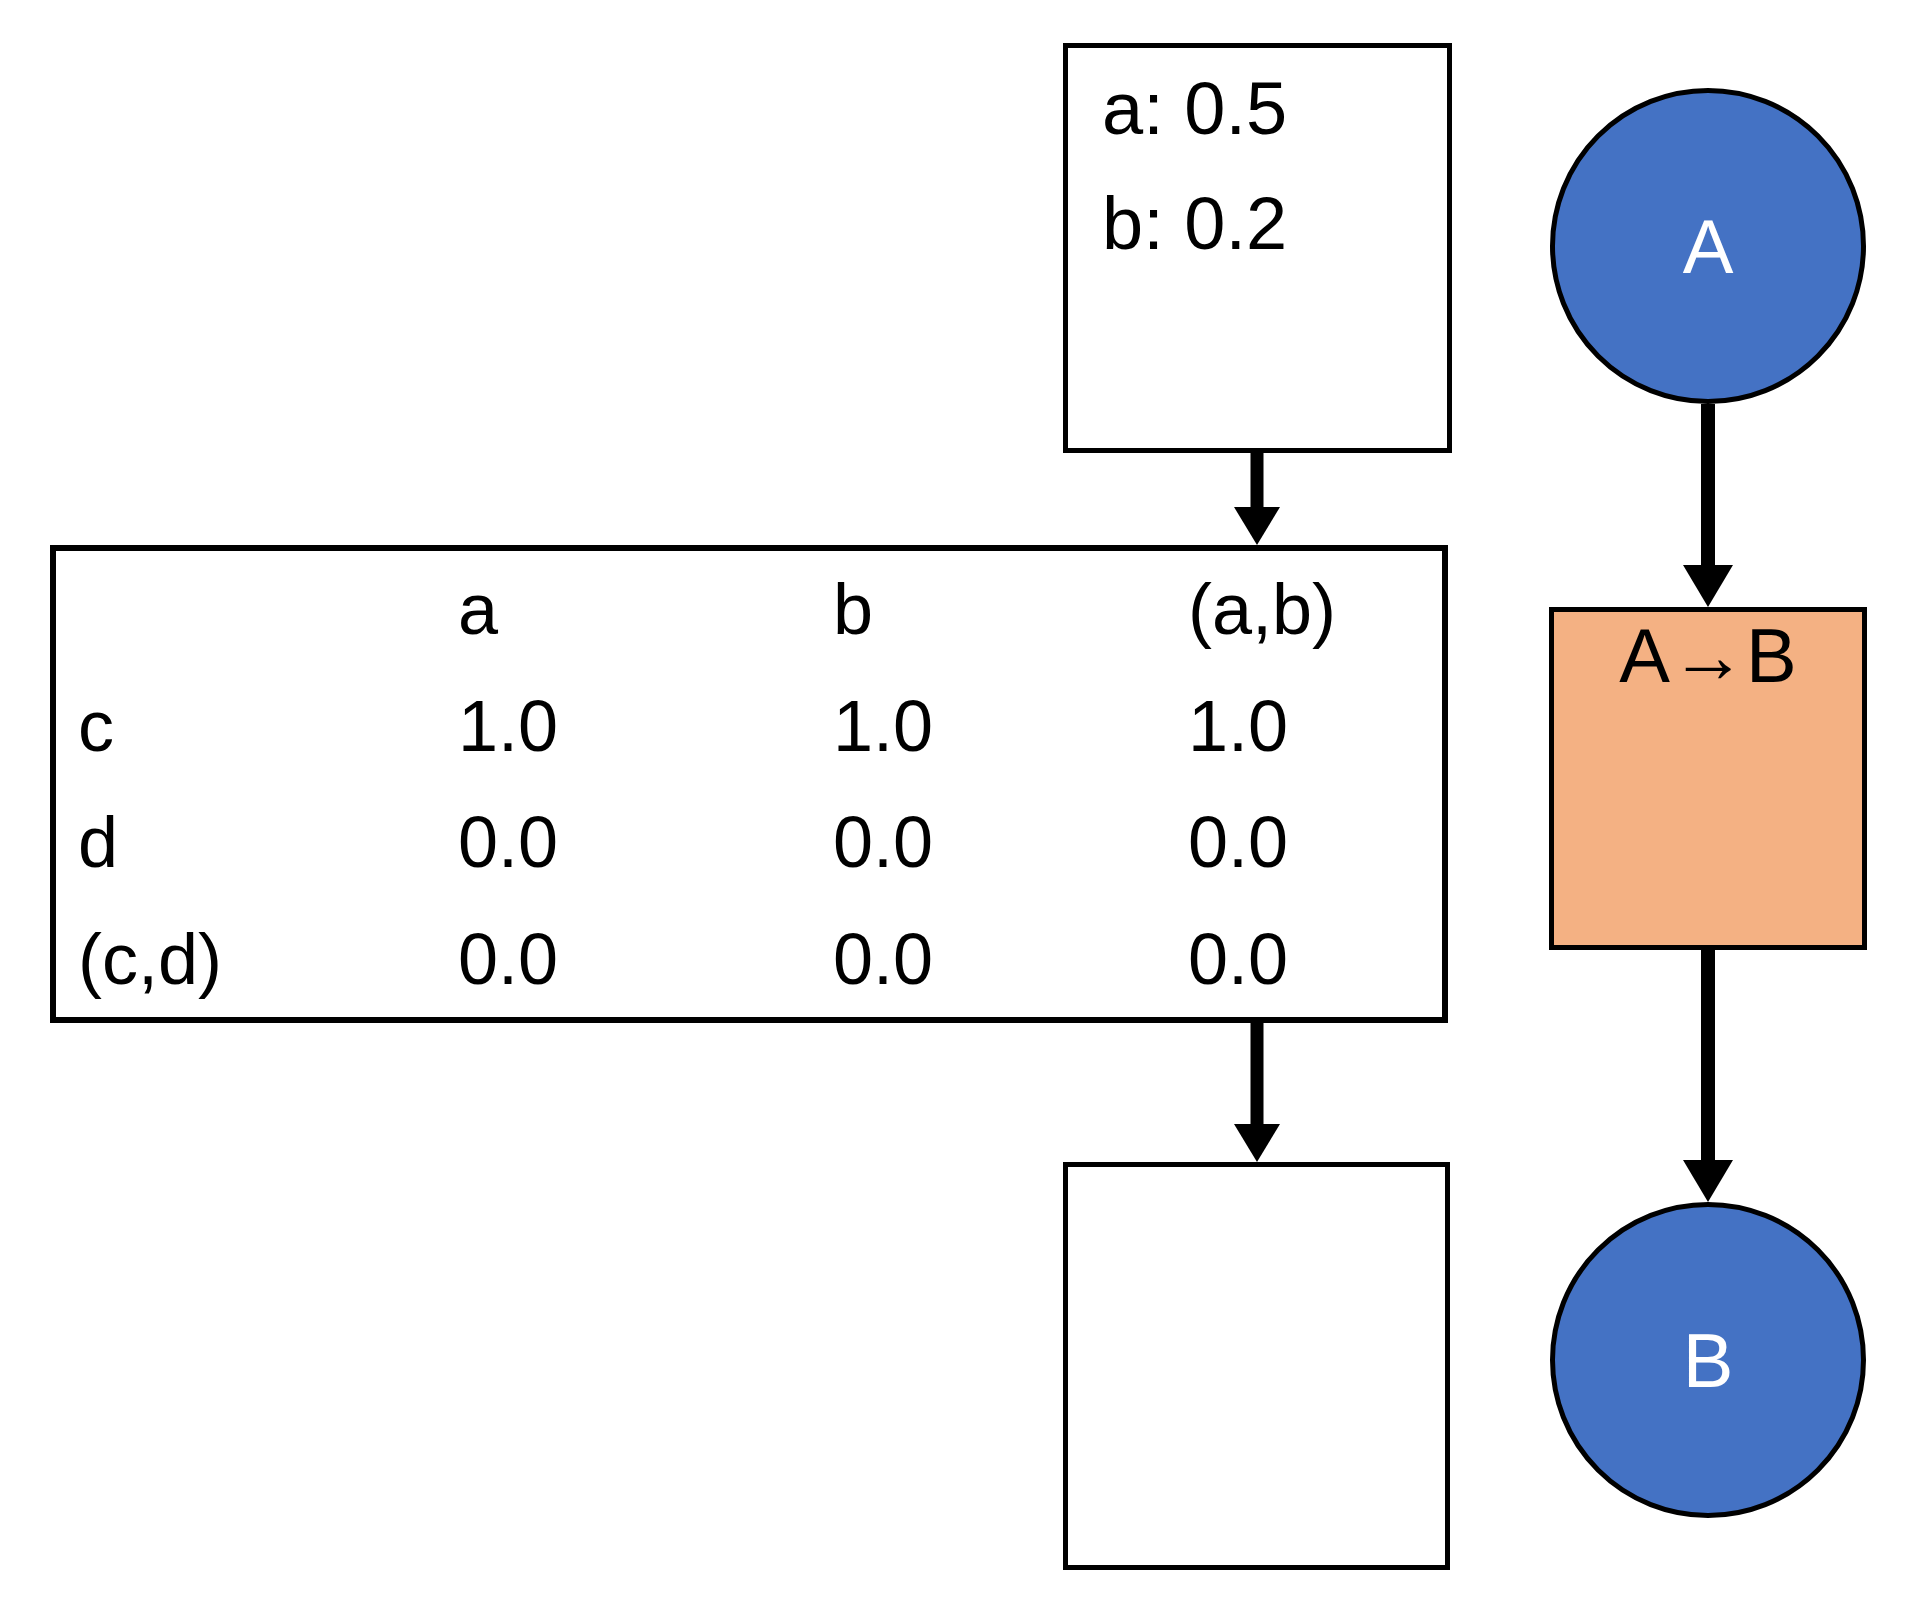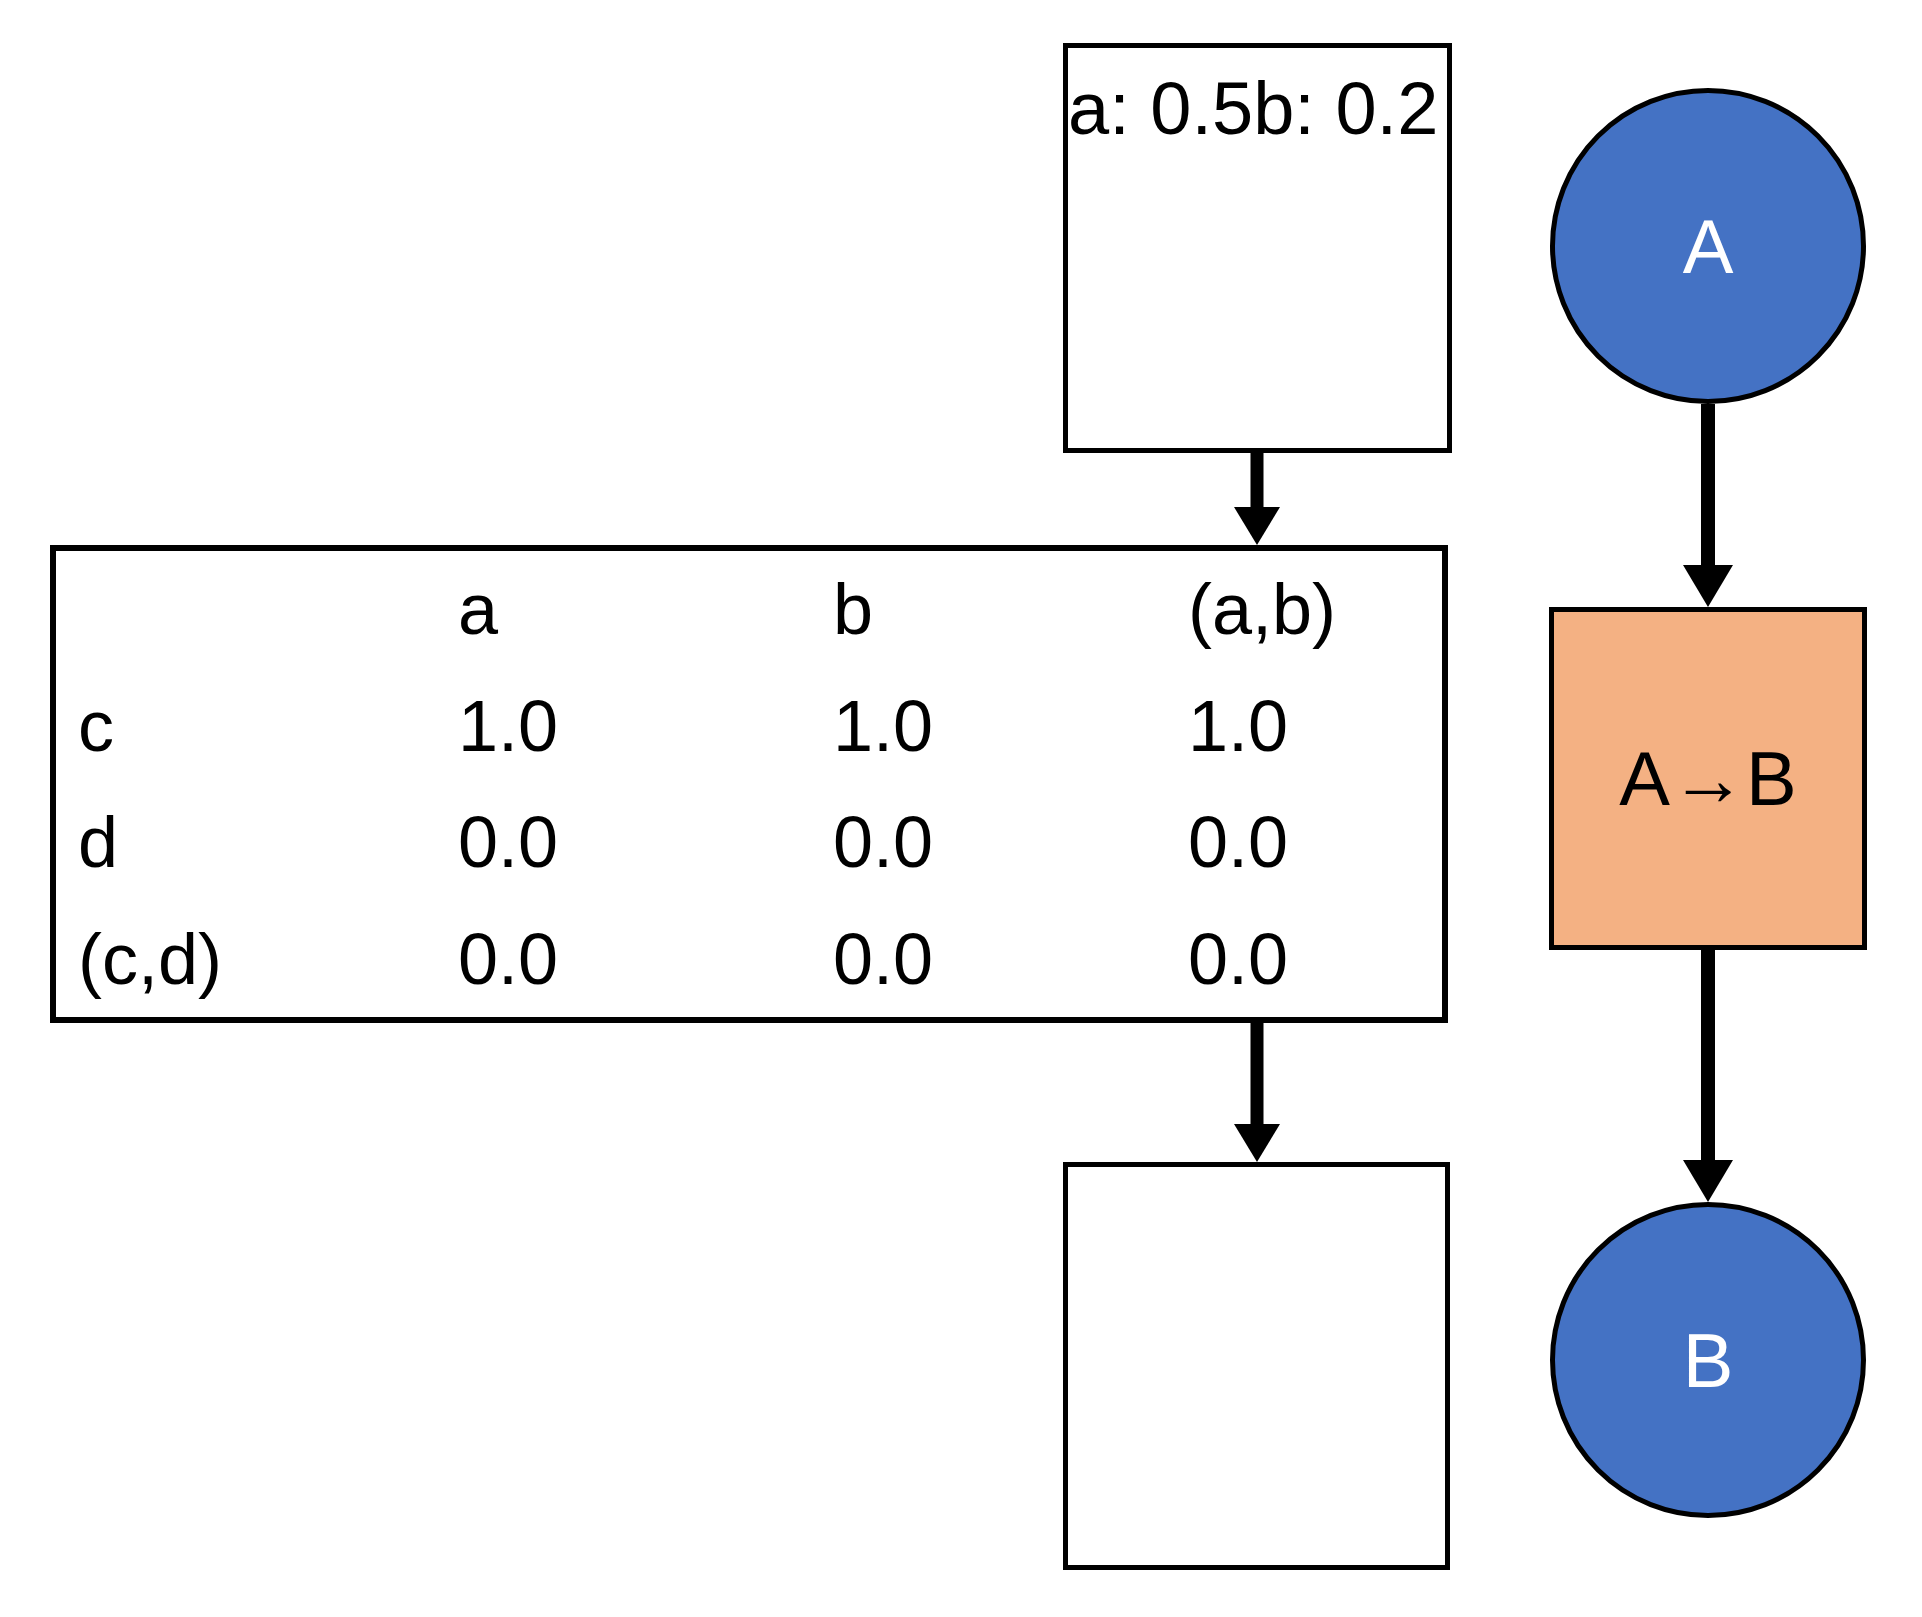--- a/index.html
+++ b/index.html
@@ -13,21 +13,22 @@
     color: #000000;
     overflow: hidden;
   }
 
   
   .msg-box {
     position: absolute;
     background: #ffffff;
     border: 5px solid #000000;
     display: flex;
-    flex-direction: row;
+    flex-direction: column;
+    padding-left: 34px;
   }
   .msg-line {
     height: 115px;
     display: flex;
     align-items: center;
     font-size: 74px;
     white-space: pre;
   }
   #input-message-box  { left: 1063px; top: 43px;   width: 389px; height: 410px; padding-top: 3px; }
   #output-message-box { left: 1063px; top: 1162px; width: 387px; height: 408px; padding-top: 2px; }
@@ -64,21 +65,20 @@
     color: #ffffff;
   }
   #node-a { left: 1550px; top: 88px; }
   #node-b { left: 1550px; top: 1202px; }
   #factor-box {
     position: absolute;
     left: 1549px; top: 607px;
     width: 318px; height: 343px;
     border: 5px solid #000000;
     display: flex;
-    align-items: center;
     justify-content: center;
     font-size: 76px;
     color: #000000;
   }
 
   .arrow { position: absolute; display: block; }
 </style>
 </head>
 <body>
 

